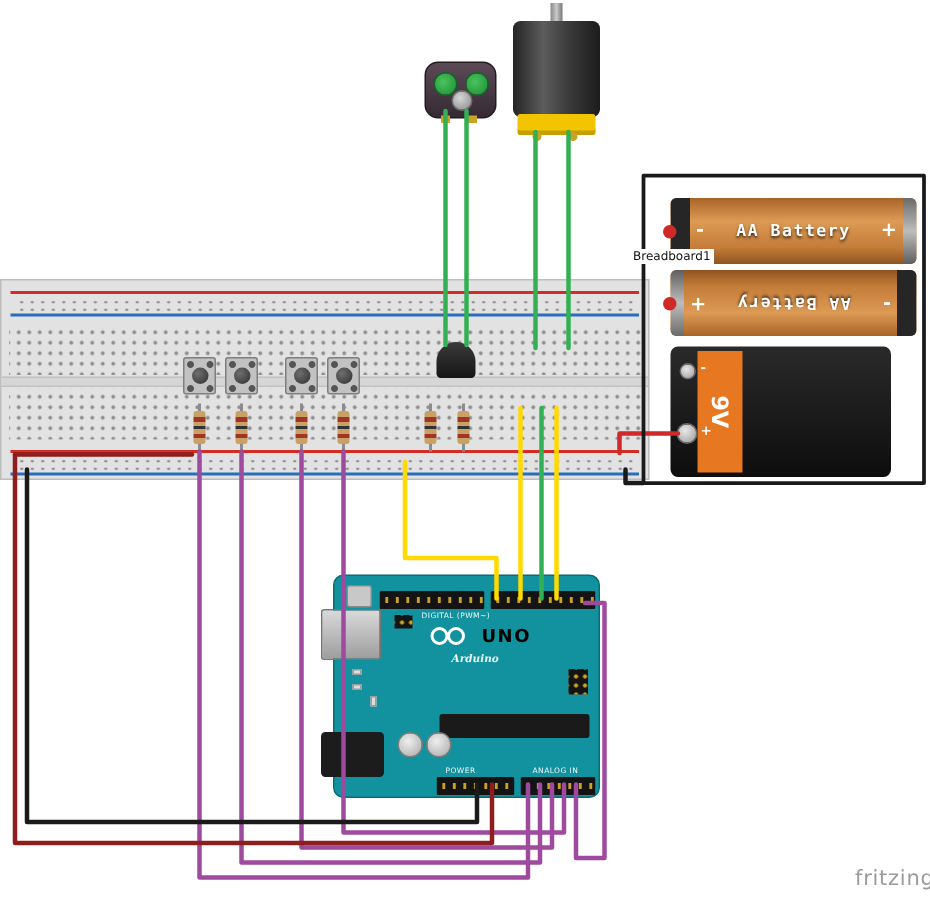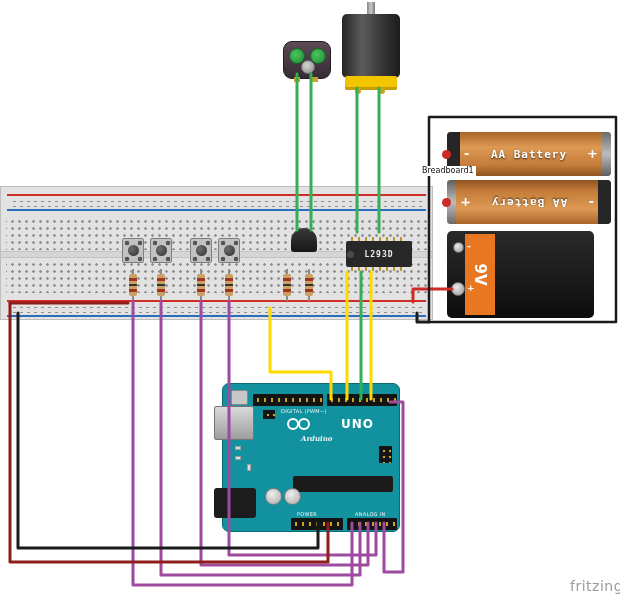--- a/index.html
+++ b/index.html
@@ -116,21 +116,21 @@
   .ard-jack{position:absolute;left:-9px;top:104px;width:42px;height:30px;background:#1c1c1c;border-radius:3px;}
   .ard-reset{position:absolute;left:8px;top:6px;width:15px;height:13px;background:#c8c8c8;
       border:1px solid #8a8a8a;border-radius:2px;}
   .ard-chip{position:absolute;left:70px;top:92px;width:100px;height:16px;background:#1a1a1a;border-radius:2px;}
   .ard-icsp{position:absolute;background:#141414;
       background-image:radial-gradient(#c9a227 1.2px,transparent 1.6px);
       background-size:6px 6px;background-position:2px 2px;}
   .ard-cap{position:absolute;width:17px;height:17px;border-radius:50%;box-sizing:border-box;
       background:radial-gradient(circle at 40% 35%,#efefef,#a8a8a8);border:1px solid #7c7c7c;}
   .ard-ring{position:absolute;width:12px;height:12px;border:2.5px solid #fff;border-radius:50%;box-sizing:border-box;}
-  .ard-uno{position:absolute;left:98px;top:33px;color:#ffffff;font:700 12px "DejaVu Sans",sans-serif;letter-spacing:1px;margin-left:20px;}
+  .ard-uno{position:absolute;left:98px;top:33px;color:#000000;font:700 12px "DejaVu Sans",sans-serif;letter-spacing:1px;}
   .ard-brand{position:absolute;left:78px;top:50px;color:#e8f4f5;font:italic 700 7px "DejaVu Serif",serif;}
   .smd{position:absolute;background:#ddd;border:1px solid #9c9c9c;box-sizing:border-box;}
 
   
   .watermark{position:absolute;left:570px;top:578px;color:#9b9b9b;
       font:400 14px "DejaVu Sans",sans-serif;letter-spacing:.5px;z-index:60;}
 </style>
 </head>
 <body>
 
@@ -185,26 +185,20 @@
 
   <div class="resistor" style="left:129px"></div>
   <div class="resistor" style="left:157px"></div>
   <div class="resistor" style="left:197px"></div>
   <div class="resistor" style="left:225px"></div>
   <div class="resistor" style="left:283px"></div>
   <div class="resistor" style="left:305px"></div>
 
   <div class="transistor"></div>
 
-  <div class="ic-chip">
-    <span class="ic-pins top"></span>
-    <span class="ic-pins bottom"></span>
-    <span class="ic-notch"></span>
-    <span class="ic-label">L293D</span>
-  </div>
 
   <div class="motor">
     <div class="motor-shaft"></div>
     <div class="motor-body"></div>
     <div class="motor-base"></div>
     <div class="motor-terminal" style="left:13px"></div>
     <div class="motor-terminal" style="left:37px"></div>
   </div>
 
   <div class="sensor">

